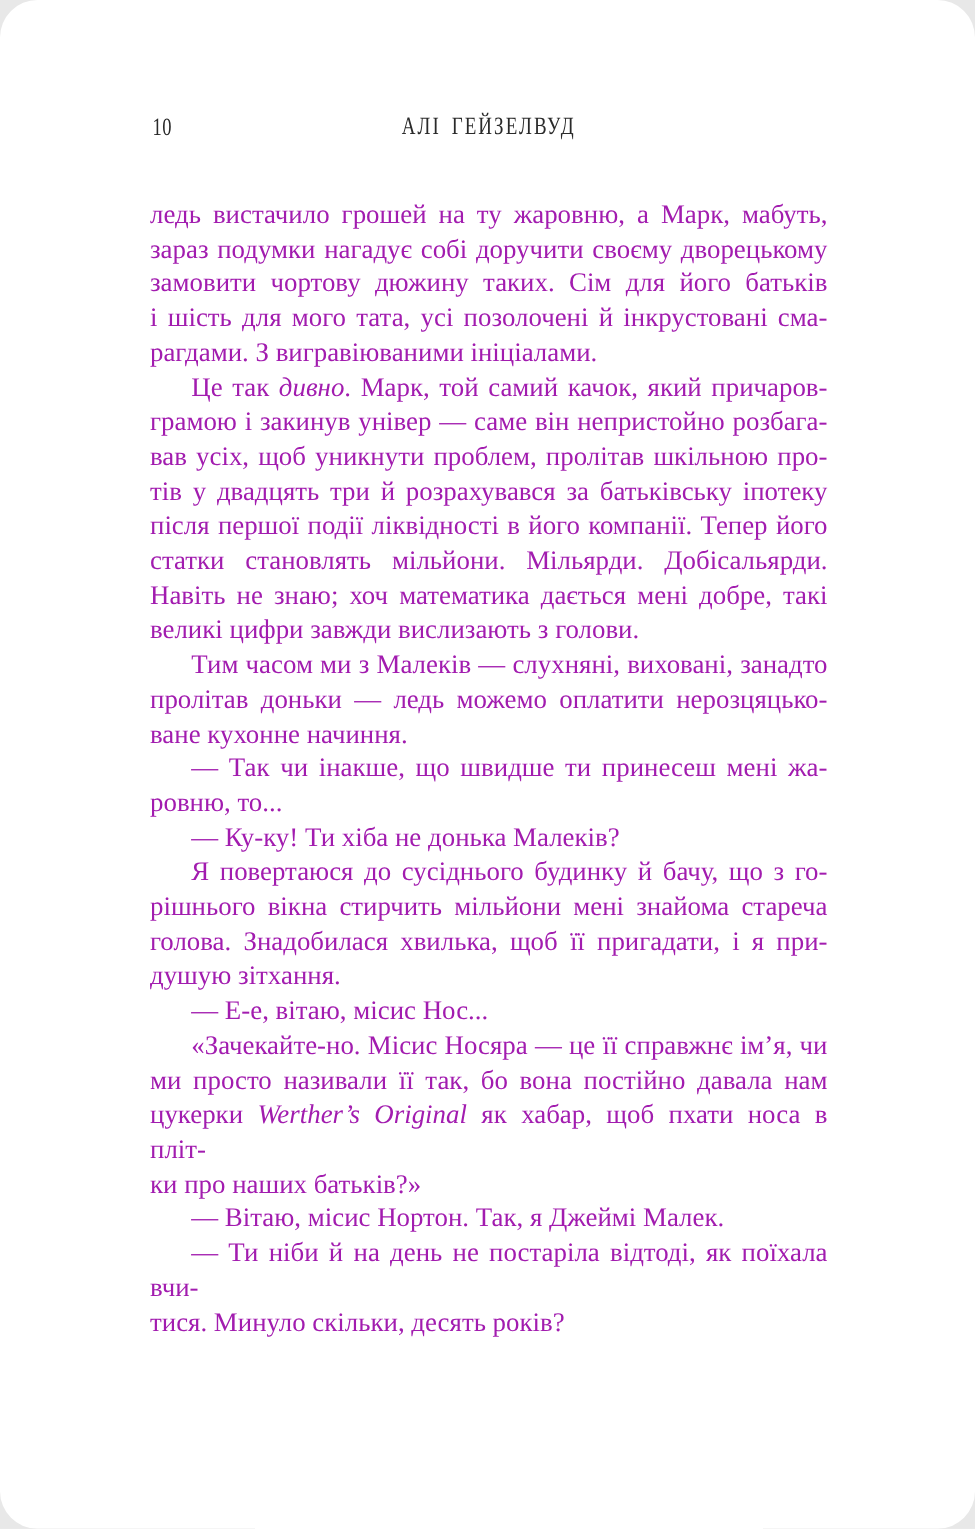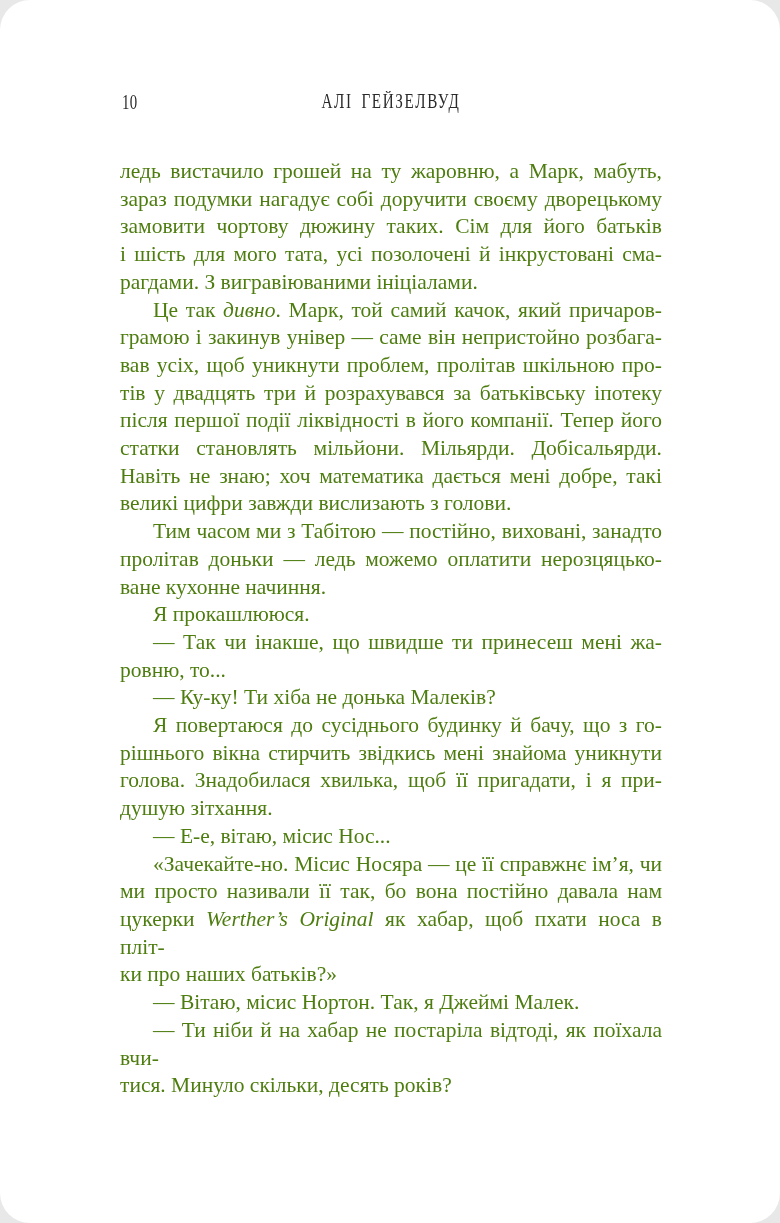--- a/index.html
+++ b/index.html
@@ -69,69 +69,66 @@
   .line i { font-style: italic; }
 </style>
 </head>
 <body>
 
 <div class="book-page" style="background: rgb(255, 255, 255);">
   <div class="running-head">
     <span class="page-number">10</span>
     <span class="header-title">АЛІ ГЕЙЗЕЛВУД</span>
   </div>
-  <div class="body-text" style="color: #4d7c0f;">
+  <div class="body-text" style="color: #a21caf;">
       <div class="para">
         <div class="line">ледь вистачило грошей на ту жаровню, а Марк, мабуть,</div>
         <div class="line">зараз подумки нагадує собі доручити своєму дворецькому</div>
         <div class="line">замовити чортову дюжину таких. Сім для його батьків</div>
         <div class="line">і шість для мого тата, усі позолочені й інкрустовані сма-</div>
         <div class="line last">рагдами. З вигравіюваними ініціалами.</div>
       </div>
       <div class="para">
         <div class="line indent">Це так <i>дивно</i>. Марк, той самий качок, який причаров-</div>
         <div class="line">грамою і закинув універ — саме він непристойно розбага-</div>
         <div class="line">вав усіх, щоб уникнути проблем, пролітав шкільною про-</div>
         <div class="line">тів у двадцять три й розрахувався за батьківську іпотеку</div>
         <div class="line">після першої події ліквідності в його компанії. Тепер його</div>
         <div class="line">статки становлять мільйони. Мільярди. Добісальярди.</div>
         <div class="line">Навіть не знаю; хоч математика дається мені добре, такі</div>
         <div class="line last">великі цифри завжди вислизають з голови.</div>
       </div>
       <div class="para">
-        <div class="line indent">Тим часом ми з Табітою — постійно, виховані, занадто</div>
+        <div class="line indent">Тим часом ми з Малеків — слухняні, виховані, занадто</div>
         <div class="line">пролітав доньки — ледь можемо оплатити нерозцяцько-</div>
         <div class="line last">ване кухонне начиння.</div>
-      </div>
-      <div class="para">
-        <div class="line indent last">Я прокашлююся.</div>
       </div>
       <div class="para">
         <div class="line indent">— Так чи інакше, що швидше ти принесеш мені жа-</div>
         <div class="line last">ровню, то...</div>
       </div>
       <div class="para">
         <div class="line indent last">— Ку-ку! Ти хіба не донька Малеків?</div>
       </div>
       <div class="para">
         <div class="line indent">Я повертаюся до сусіднього будинку й бачу, що з го-</div>
-        <div class="line">рішнього вікна стирчить звідкись мені знайома уникнути</div>
+        <div class="line">рішнього вікна стирчить мільйони мені знайома стареча</div>
         <div class="line">голова. Знадобилася хвилька, щоб її пригадати, і я при-</div>
         <div class="line last">душую зітхання.</div>
       </div>
       <div class="para">
         <div class="line indent last">— Е-е, вітаю, місис Нос...</div>
       </div>
       <div class="para">
         <div class="line indent">«Зачекайте-но. Місис Носяра — це її справжнє ім’я, чи</div>
         <div class="line">ми просто називали її так, бо вона постійно давала нам</div>
         <div class="line">цукерки <i>Werther’s Original</i> як хабар, щоб пхати носа в пліт-</div>
         <div class="line last">ки про наших батьків?»</div>
       </div>
       <div class="para">
         <div class="line indent last">— Вітаю, місис Нортон. Так, я Джеймі Малек.</div>
       </div>
       <div class="para">
-        <div class="line indent">— Ти ніби й на хабар не постаріла відтоді, як поїхала вчи-</div>
+        <div class="line indent">— Ти ніби й на день не постаріла відтоді, як поїхала вчи-</div>
         <div class="line last">тися. Минуло скільки, десять років?</div>
       </div>
     </div>
 </div>
 
 </body></html>

